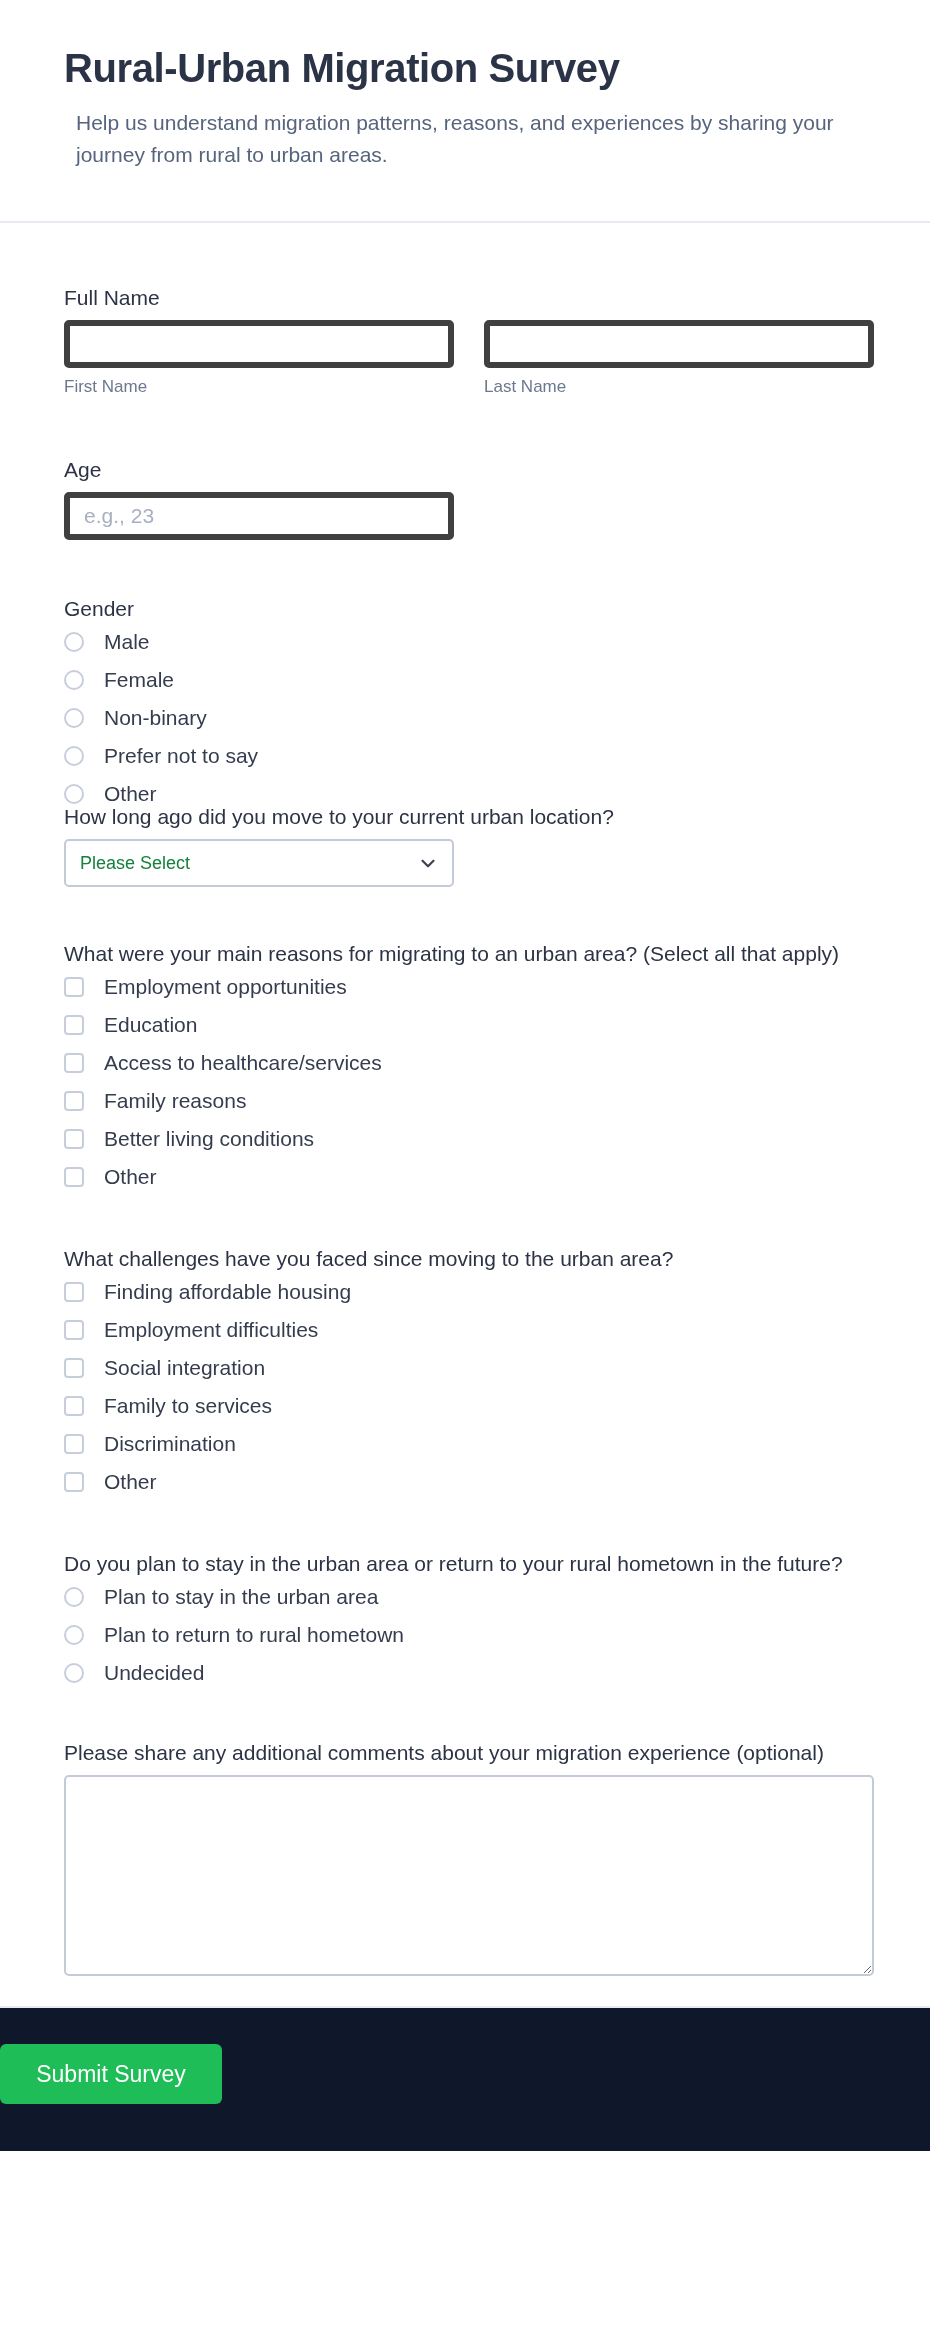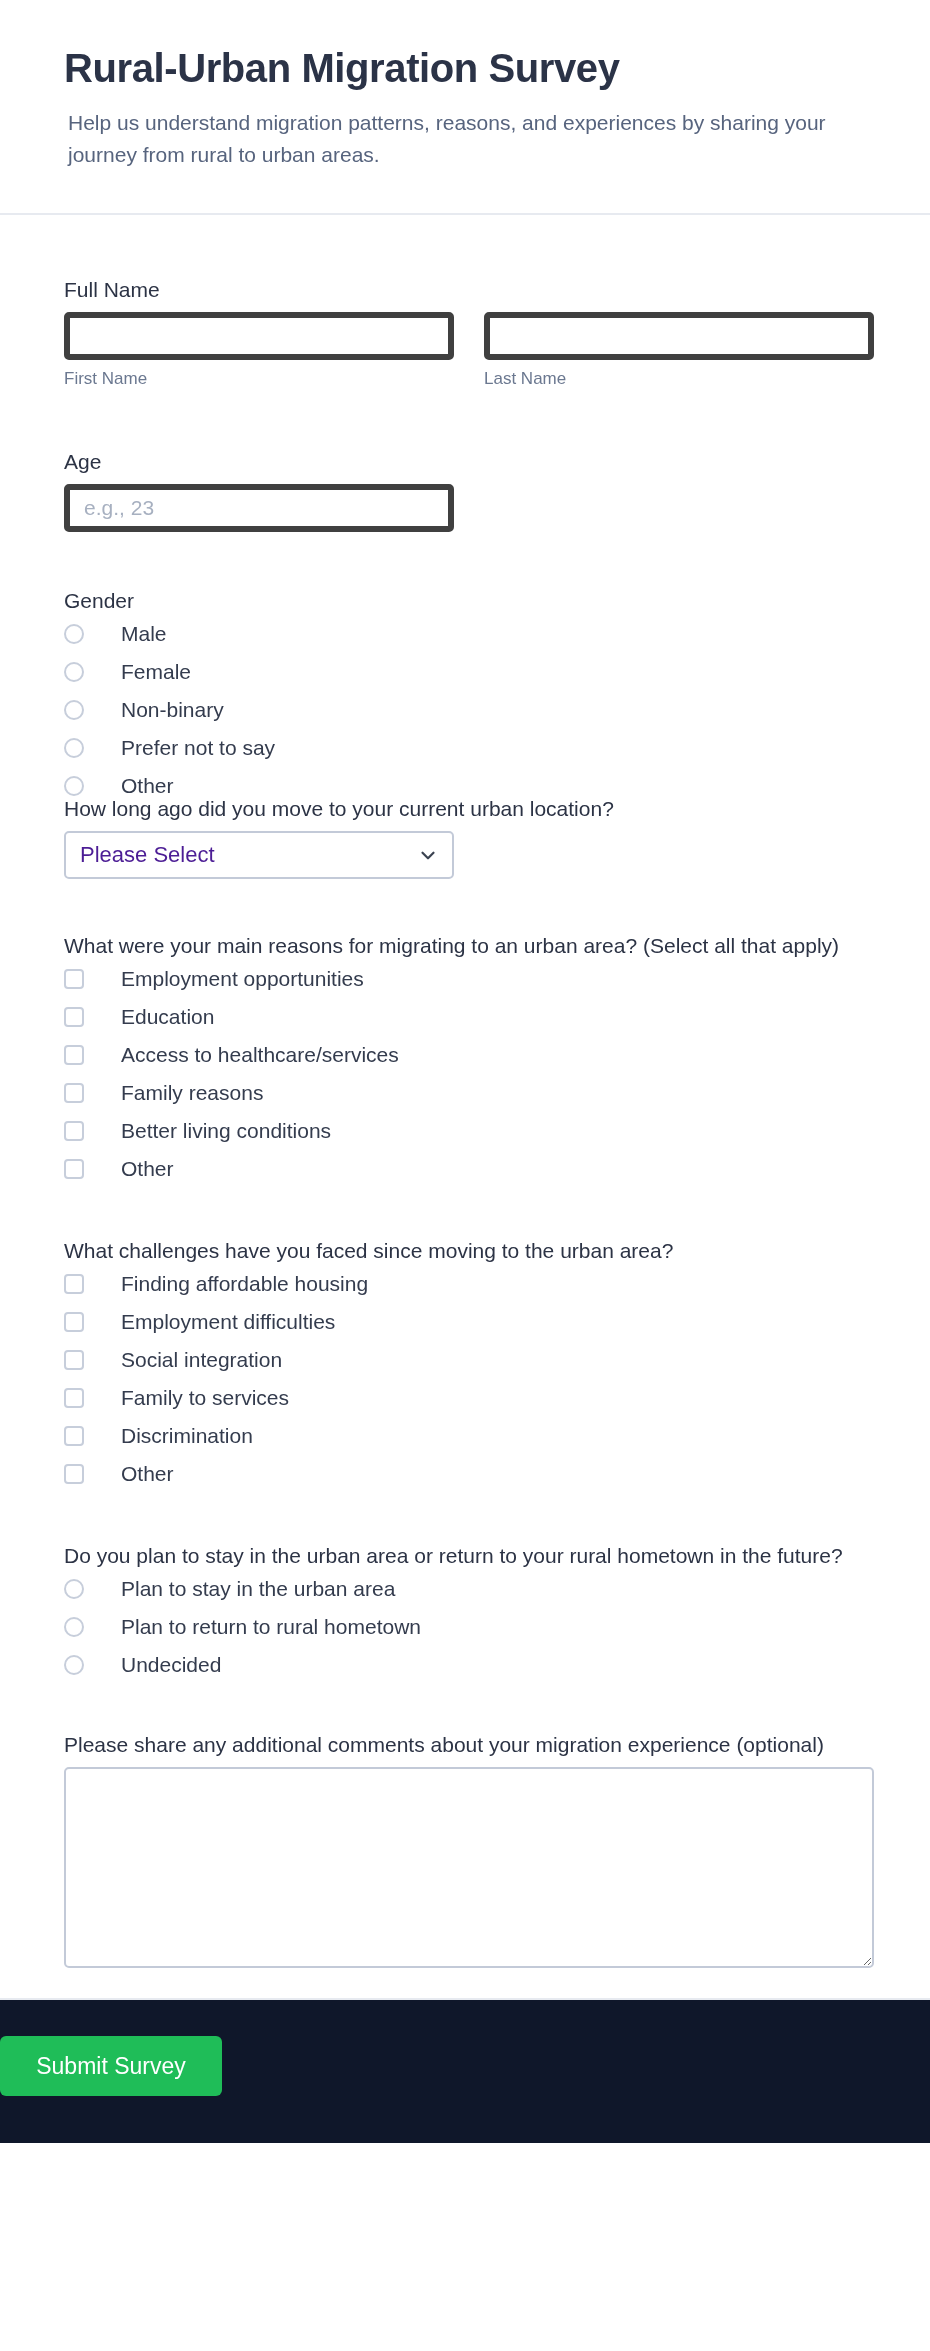--- a/index.html
+++ b/index.html
@@ -15,21 +15,21 @@
   
   .header { padding: 46px 60px 38px 64px; background: #fff; }
   .title {
     margin: 0 0 16px 0;
     font-size: 40px;
     font-weight: 700;
     letter-spacing: -0.4px;
     color: #2b3347;
   }
   .desc {
-    margin: 4px;
+    margin: 12px;
     max-width: 770px;
     font-size: 21px;
     line-height: 32px;
     color: #57647e;
   }
   .divider { height: 2px; background: #e7eaf0; width: 100%; border: none; margin: 0; }
 
   
   .form { padding: 62px 56px 30px 64px; background: #fff; }
   .field { margin: 0; }
@@ -64,21 +64,21 @@
     margin-top: 9px;
     font-size: 17px;
     color: #6b7890;
   }
 
   
   .options { margin-top: 4px; }
   .opt-row {
     display: flex;
     align-items: center;
-    gap: 37px;
+    gap: 20px;
     margin-bottom: 17px;
     min-height: 21px;
     cursor: pointer;
   }
   .opt-row:last-child { margin-bottom: 0; }
   .radio {
     flex: none;
     width: 20px; height: 20px;
     border: 2px solid #c7cedb;
     border-radius: 50%;
@@ -99,21 +99,21 @@
     height: 48px;
     border: 2px solid #c3cad8;
     border-radius: 5px;
     background: #fff;
     display: flex;
     align-items: center;
     justify-content: space-between;
     padding: 0 13px 0 14px;
     cursor: pointer;
   }
-  .select-value { font-size: 22px; color: #4c1d95; }
+  .select-value { font-size: 18px; color: #15803d; }
   .chevron { flex: none; display: block; }
 
   
   .textarea {
     width: 810px;
     height: 201px;
     border: 2px solid #c3cad8;
     border-radius: 5px;
     padding: 12px 14px;
     font-family: "Liberation Sans", sans-serif;

